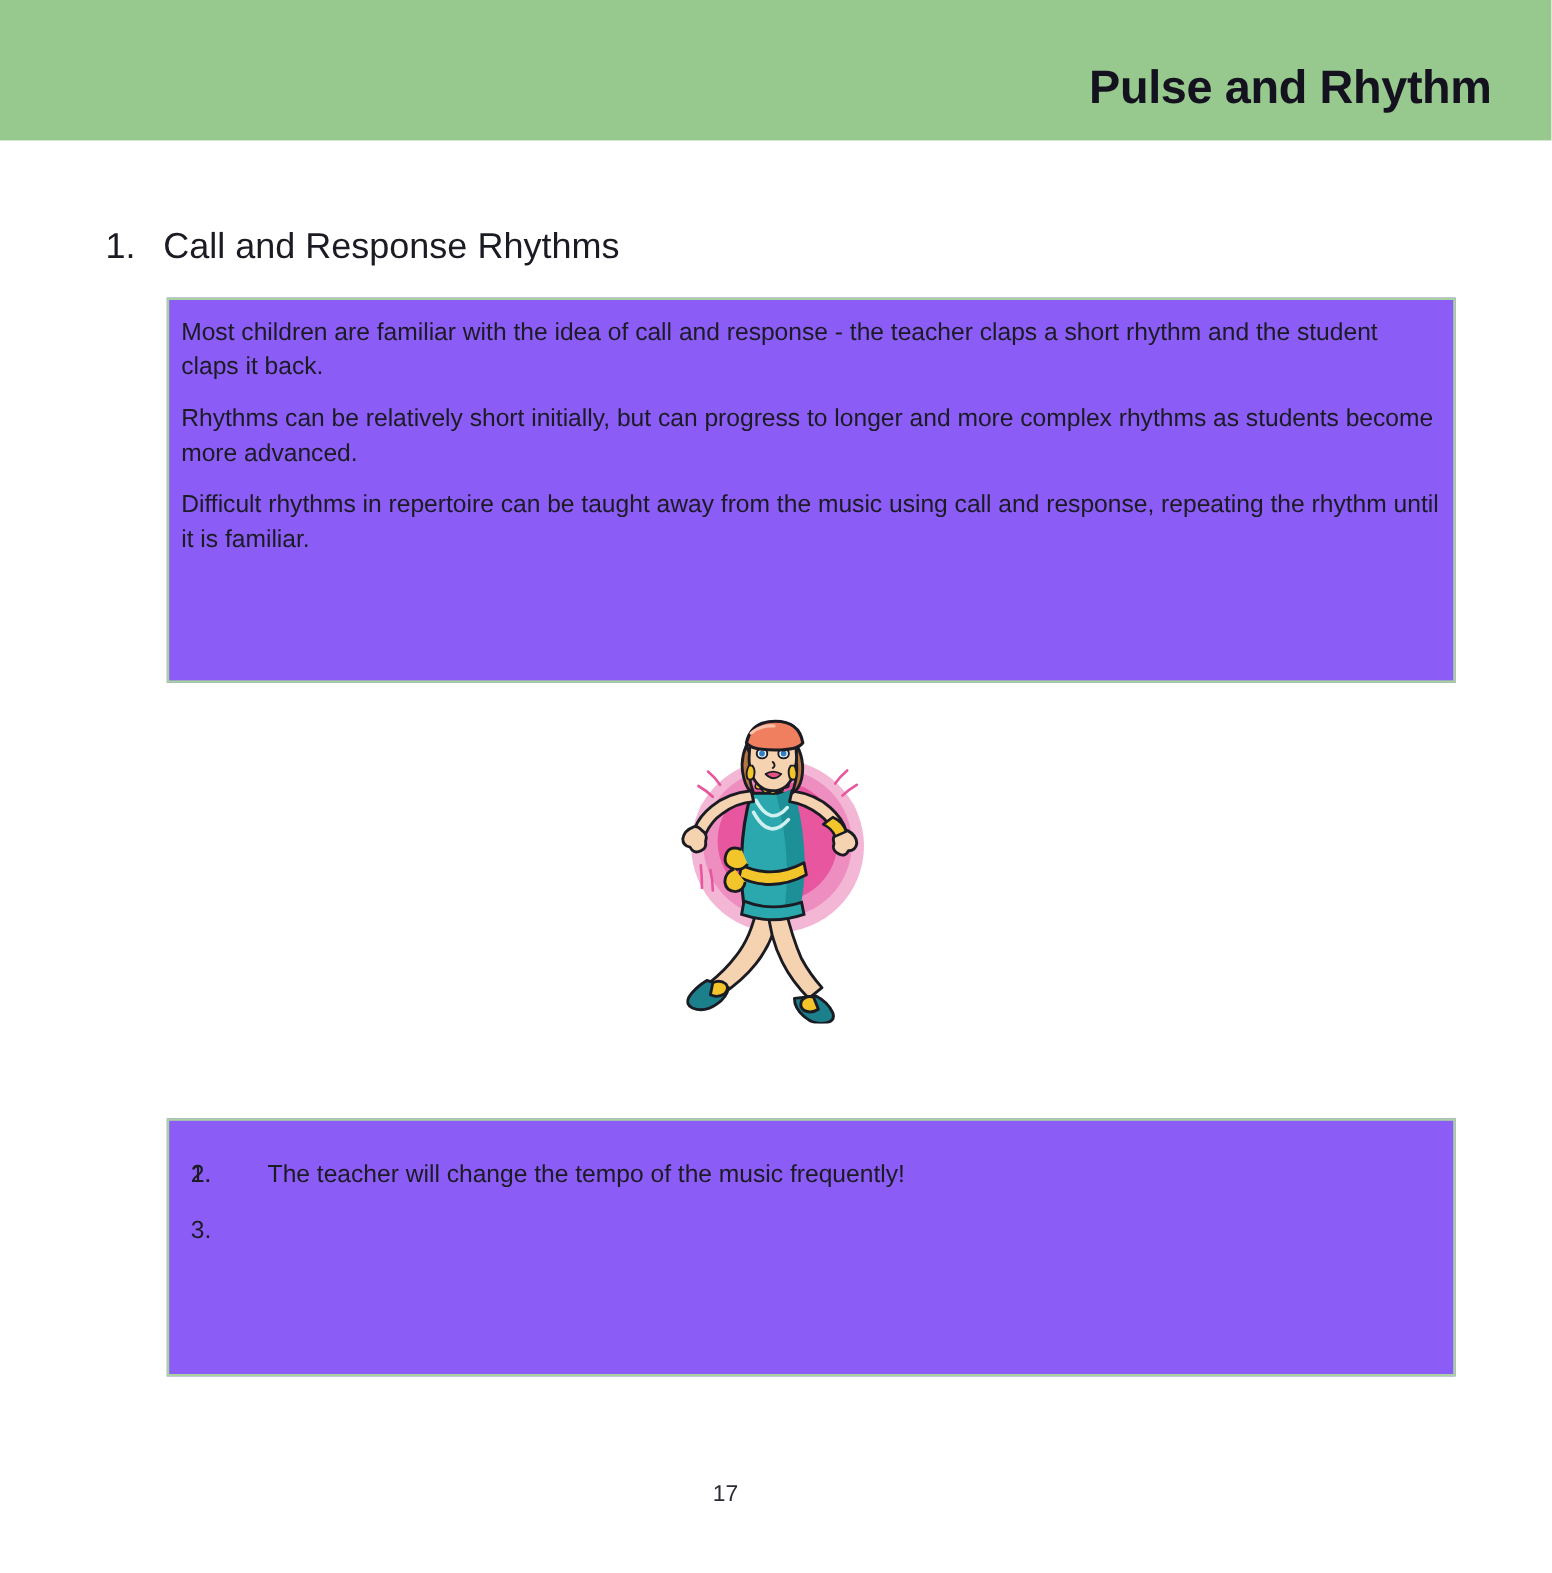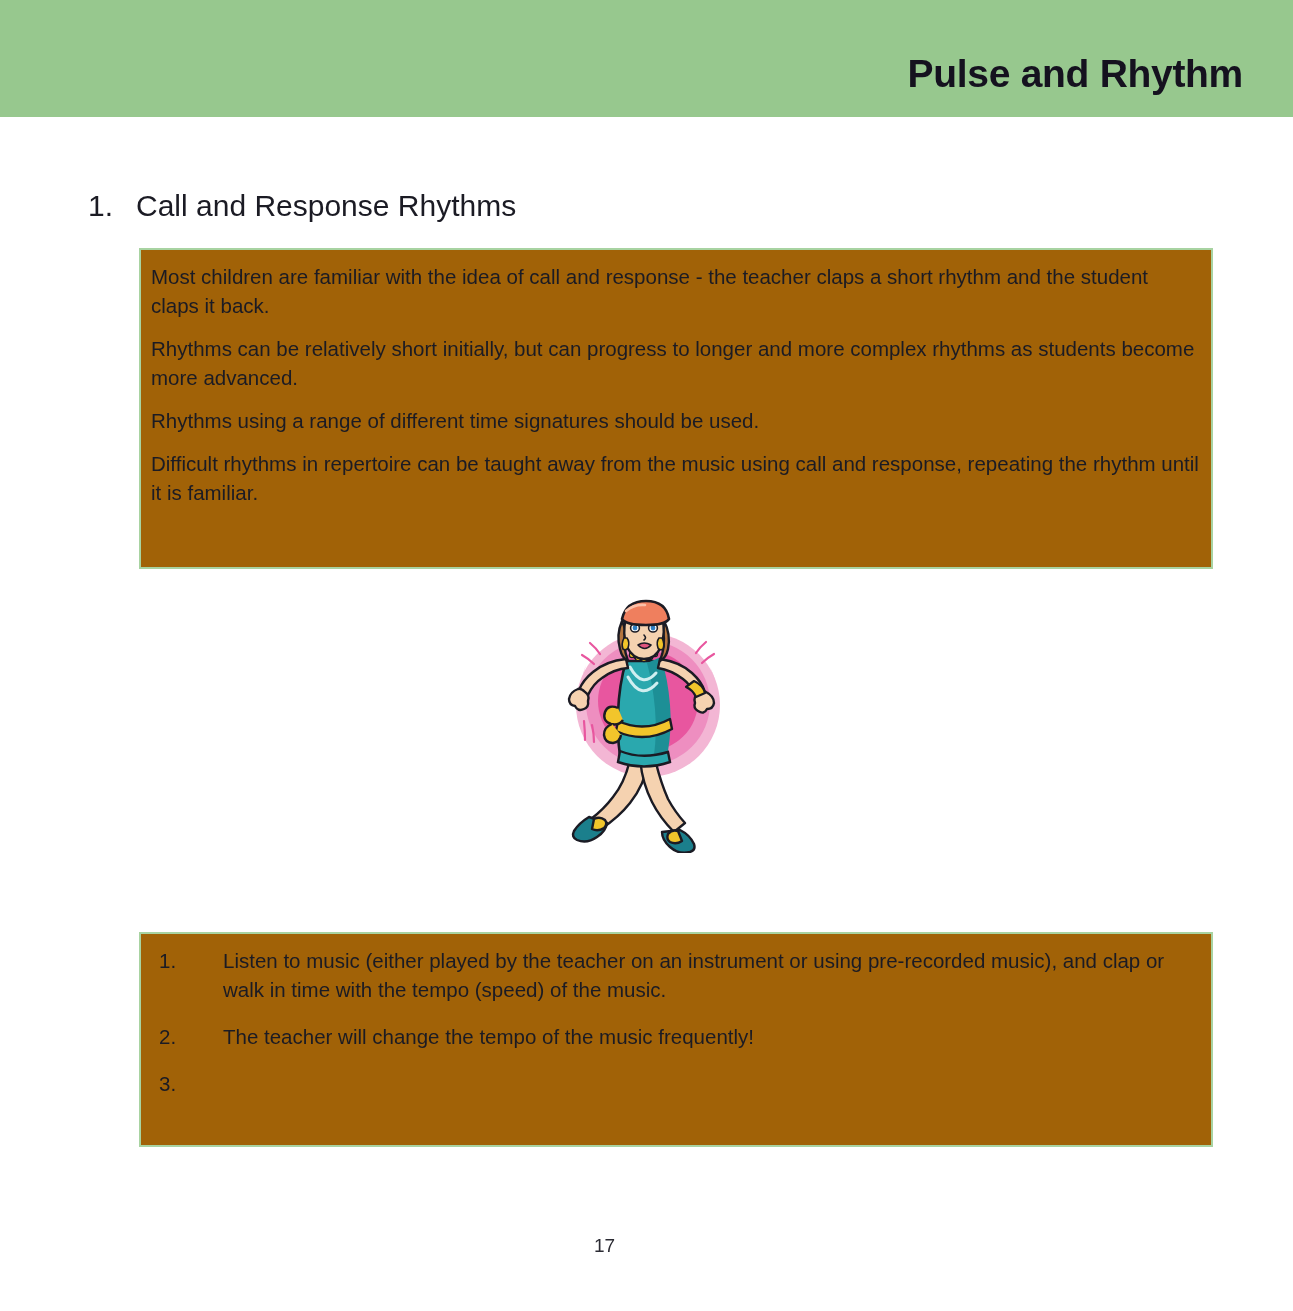--- a/index.html
+++ b/index.html
@@ -63,21 +63,21 @@
   #heading-1 { top: 74px; }
   #heading-2 { top: 761px; }
 
   
   .content-box {
     position: absolute;
     left: 139px;
     width: 1074px;
     box-sizing: border-box;
     border: 2px solid #a8d3a1;
-    background: #a16207;
+    background: #8b5cf6;
     padding: 12px 12px 12px 10px;
   }
   #box-1 { top: 131px; height: 321px; }
   #box-2 { top: 815px; height: 215px; }
 
   .para {
     font-size: 20.5px;
     line-height: 29px;
     margin: 0 0 14px 0;
     color: #1b1b24;
@@ -138,21 +138,20 @@
 
 <div class="page">
 
   <div class="section-heading" id="heading-1">
     <span class="num">1.</span><span>Call and Response Rhythms</span>
   </div>
 
   <div class="content-box" id="box-1">
     <p class="para">Most children are familiar with the idea of call and response - the teacher claps a short rhythm and the student claps it back.</p>
     <p class="para">Rhythms can be relatively short initially, but can progress to longer and more complex rhythms as students become more advanced.</p>
-    <p class="para">Rhythms using a range of different time signatures should be used.</p>
     <p class="para">Difficult rhythms in repertoire can be taught away from the music using call and response, repeating the rhythm until it is familiar.</p>
   </div>
 
   <div class="illustration">
     <svg width="200" height="258" viewBox="0 0 200 258" xmlns="http://www.w3.org/2000/svg">
 
       <g>
         <circle cx="100" cy="110" r="72" fill="#f3b6d4"></circle>
         <circle cx="100" cy="108" r="62" fill="#ee8ec0"></circle>
         <circle cx="100" cy="106" r="50" fill="#e8569f"></circle>
@@ -251,21 +250,20 @@
         <path d="M78 16 q8 -7 19 -6" fill="none" stroke="#fbc0a8" stroke-width="2.6" stroke-linecap="round"></path>
       </g>
     </svg>
   </div>
 
 
   <div class="content-box" id="box-2">
     <ul class="num-list">
       <li class="num-item">
         <span class="marker">1.</span>
-        <span>Listen to music (either played by the teacher on an instrument or using pre-recorded music), and clap or walk in time with the tempo (speed) of the music.</span>
       </li>
       <li class="num-item">
         <span class="marker">2.</span>
         <span>The teacher will change the tempo of the music frequently!</span>
       </li>
       <li class="num-item">
         <span class="marker">3.</span>
       </li>
     </ul>
   </div>

